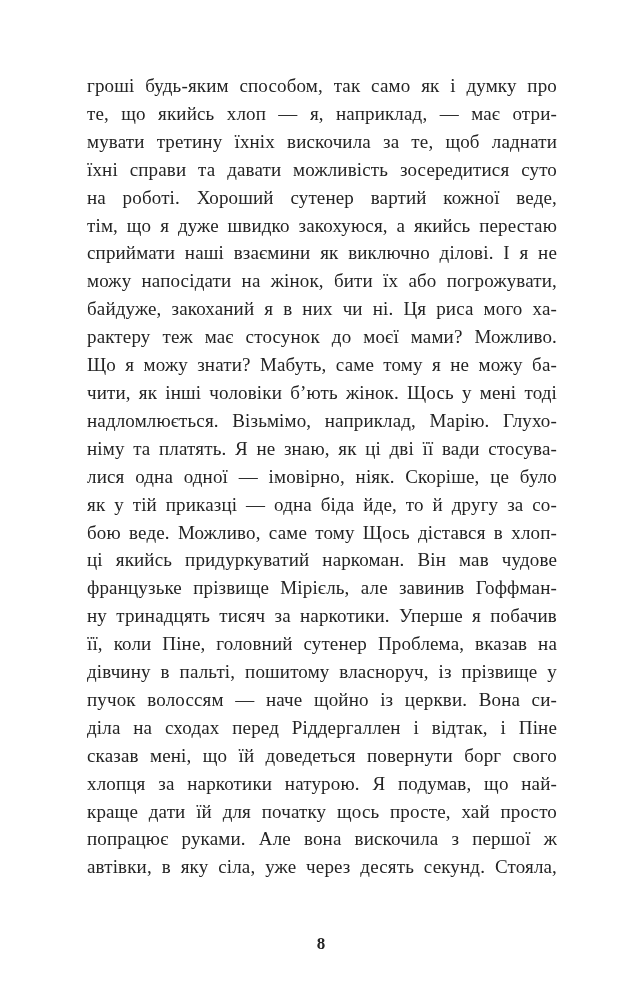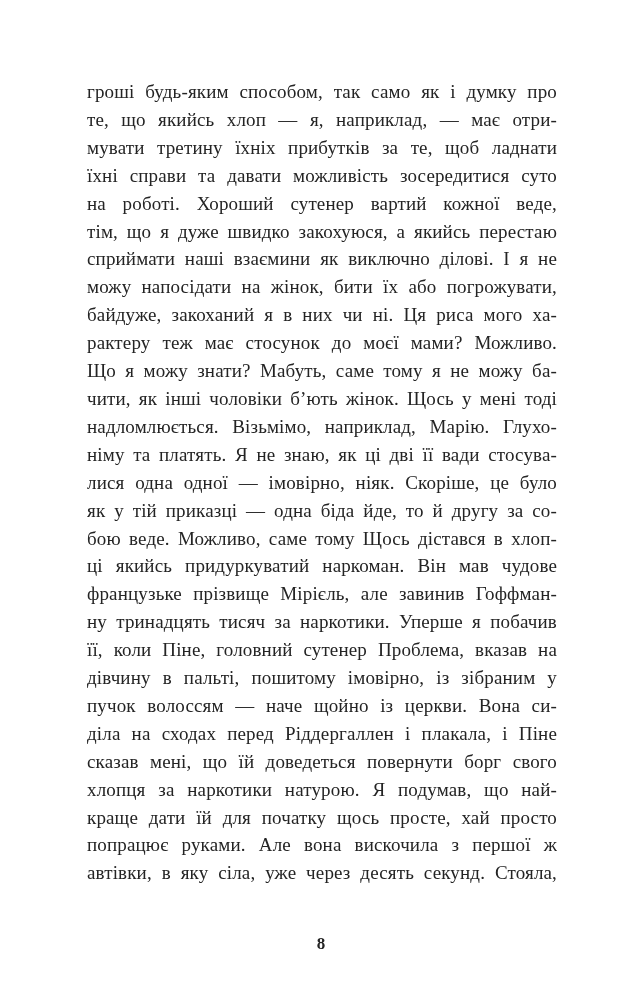--- a/index.html
+++ b/index.html
@@ -15,21 +15,21 @@
   .page {
     position: relative;
     width: 642px;
     height: 1000px;
     background: #ffffff;
     overflow: hidden;
   }
   .text-block {
     position: absolute;
     left: 87px;
-    top: 78px;
+    top: 72px;
     width: 470px;
   }
   .text-line {
     font-size: 19px;
     line-height: 27.9px;
     color: #242424;
     text-align: justify;
     text-align-last: justify;
     -moz-text-align-last: justify;
     white-space: normal;
@@ -46,42 +46,42 @@
     color: #242424;
   }
 </style>
 </head>
 <body>
 
 <div class="page">
   <div class="text-block">
       <div class="text-line">гроші будь-яким способом, так само як і думку про</div>
       <div class="text-line">те, що якийсь хлоп — я, наприклад, — має отри-</div>
-      <div class="text-line">мувати третину їхніх прибутків за те, щоб ладнати</div>
+      <div class="text-line">мувати третину їхніх вискочила за те, щоб ладнати</div>
       <div class="text-line">їхні справи та давати можливість зосередитися суто</div>
       <div class="text-line">на роботі. Хороший сутенер вартий кожної веде,</div>
       <div class="text-line">тім, що я дуже швидко закохуюся, а якийсь перестаю</div>
       <div class="text-line">сприймати наші взаємини як виключно ділові. І я не</div>
       <div class="text-line">можу напосідати на жінок, бити їх або погрожувати,</div>
       <div class="text-line">байдуже, закоханий я в них чи ні. Ця риса мого ха-</div>
       <div class="text-line">рактеру теж має стосунок до моєї мами? Можливо.</div>
       <div class="text-line">Що я можу знати? Мабуть, саме тому я не можу ба-</div>
       <div class="text-line">чити, як інші чоловіки б’ють жінок. Щось у мені тоді</div>
       <div class="text-line">надломлюється. Візьмімо, наприклад, Марію. Глухо-</div>
       <div class="text-line">німу та платять. Я не знаю, як ці дві її вади стосува-</div>
       <div class="text-line">лися одна одної — імовірно, ніяк. Скоріше, це було</div>
       <div class="text-line">як у тій приказці — одна біда йде, то й другу за со-</div>
       <div class="text-line">бою веде. Можливо, саме тому Щось дістався в хлоп-</div>
       <div class="text-line">ці якийсь придуркуватий наркоман. Він мав чудове</div>
       <div class="text-line">французьке прізвище Мірієль, але завинив Гоффман-</div>
       <div class="text-line">ну тринадцять тисяч за наркотики. Уперше я побачив</div>
       <div class="text-line">її, коли Піне, головний сутенер Проблема, вказав на</div>
-      <div class="text-line">дівчину в пальті, пошитому імовірно, із зібраним у</div>
+      <div class="text-line">дівчину в пальті, пошитому власноруч, із прізвище у</div>
       <div class="text-line">пучок волоссям — наче щойно із церкви. Вона си-</div>
-      <div class="text-line">діла на сходах перед Ріддергаллен і плакала, і Піне</div>
+      <div class="text-line">діла на сходах перед Ріддергаллен і відтак, і Піне</div>
       <div class="text-line">сказав мені, що їй доведеться повернути борг свого</div>
       <div class="text-line">хлопця за наркотики натурою. Я подумав, що най-</div>
       <div class="text-line">краще дати їй для початку щось просте, хай просто</div>
       <div class="text-line">попрацює руками. Але вона вискочила з першої ж</div>
       <div class="text-line">автівки, в яку сіла, уже через десять секунд. Стояла,</div>
     </div>
   <div class="page-number">8</div>
 </div>
 
 </body></html>

